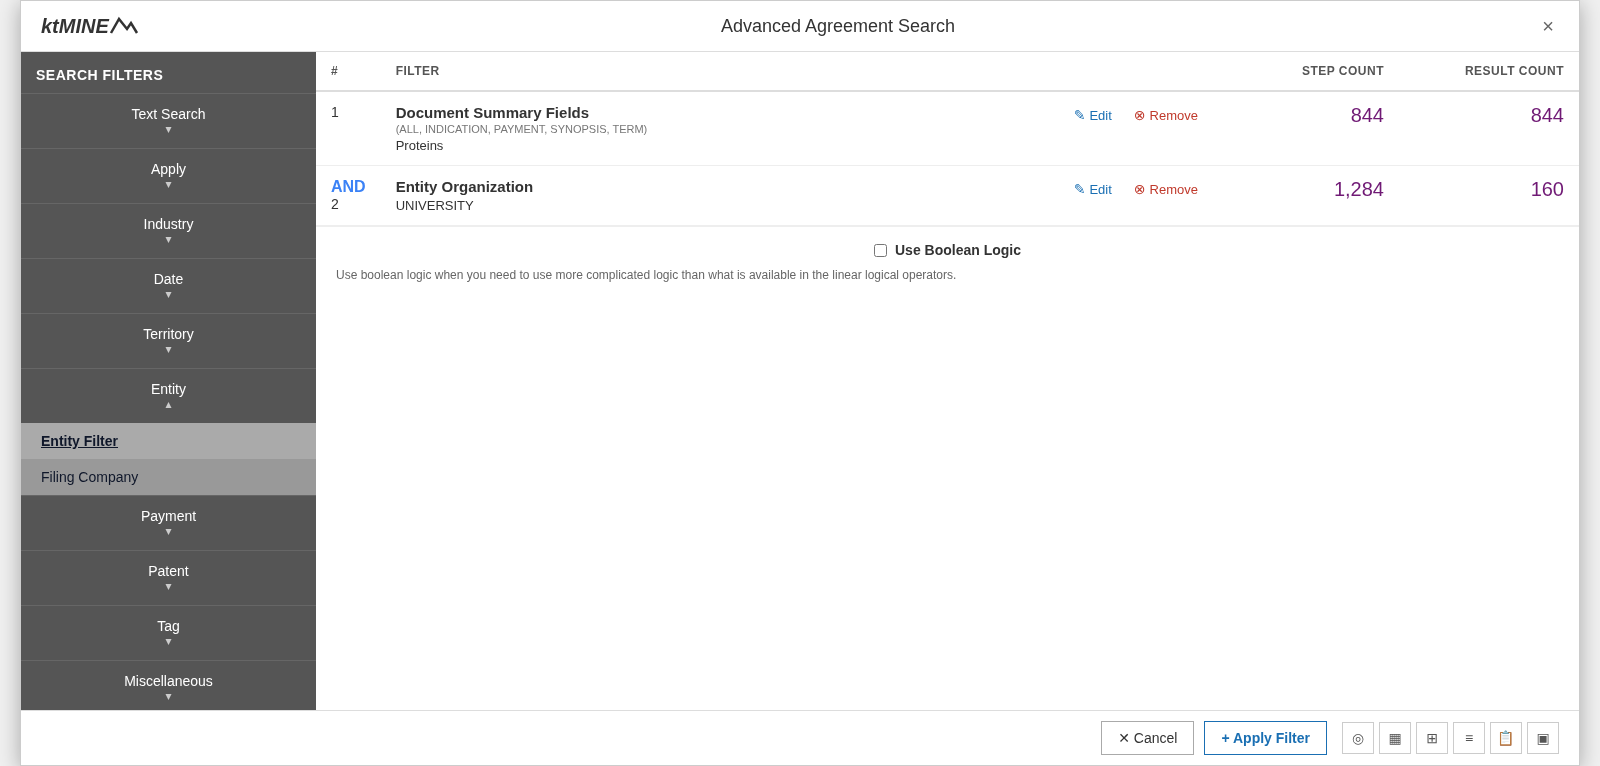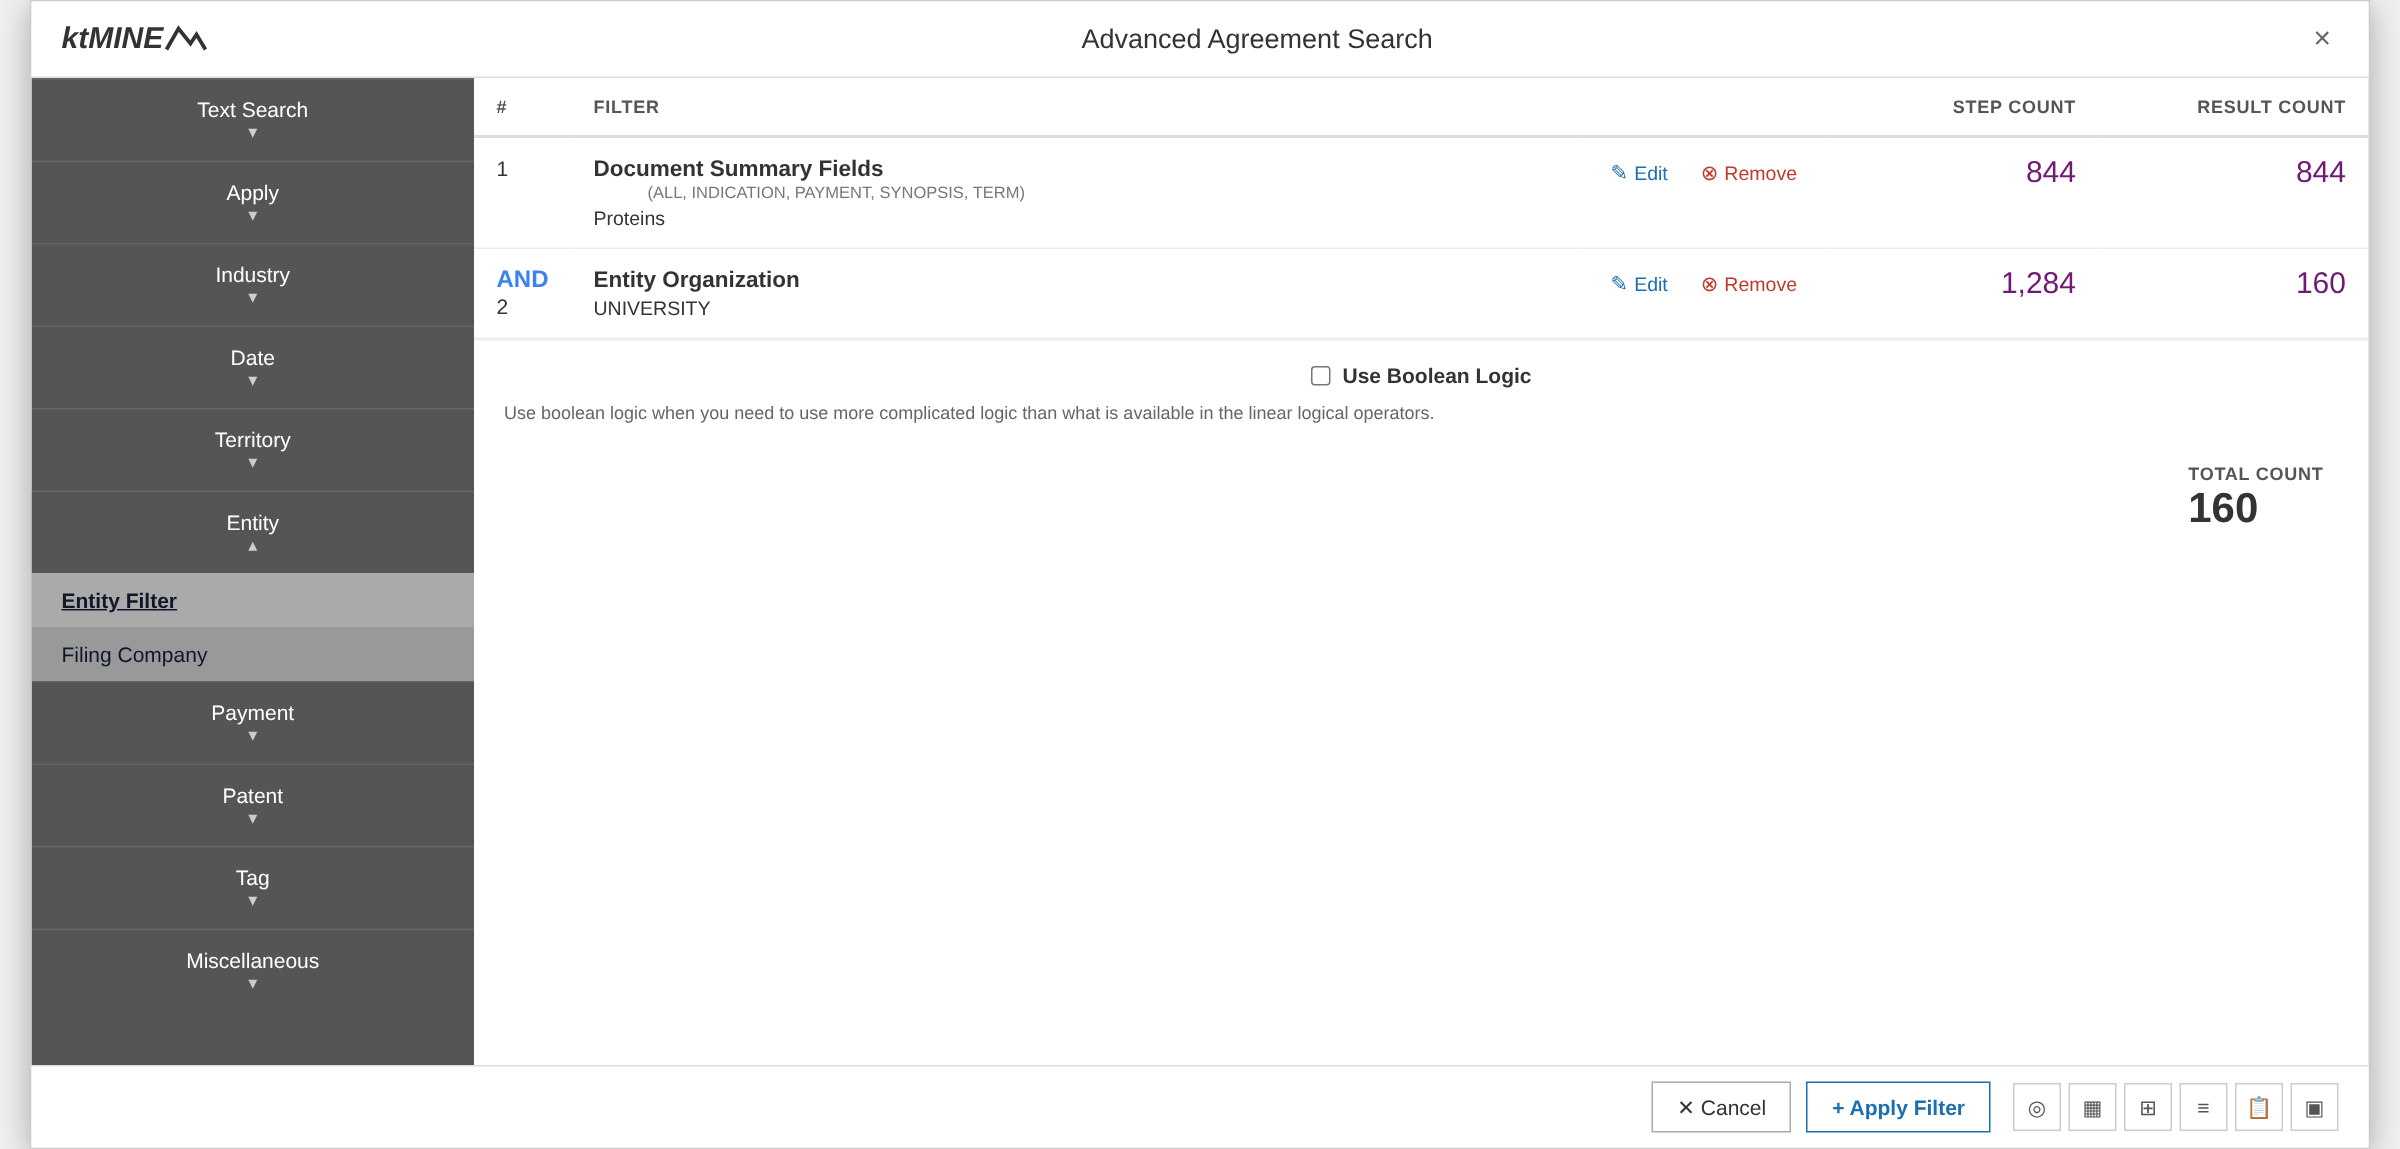--- a/index.html
+++ b/index.html
@@ -144,21 +144,21 @@
     tbody tr { border-bottom: 1px solid #eee; }
 
     .filter-row td { padding: 12px 15px; vertical-align: top; }
 
     .filter-number { font-size: 14px; color: #333; font-weight: normal; }
 
     .and-label { color: #3b82f6; font-size: 16px; font-weight: bold; }
 
     .filter-name { font-size: 15px; font-weight: bold; color: #333; }
 
-    .filter-sub { font-size: 11px; color: #777; margin-top: 2px; margin-left: 36px; }
+    .filter-sub { font-size: 11px; color: #777; margin-top: 2px; }
 
     .filter-value { font-size: 13px; color: #333; margin-top: 3px; }
 
     .filter-actions { display: flex; gap: 10px; align-items: center; }
 
     .edit-btn, .remove-btn {
       display: flex;
       align-items: center;
       gap: 4px;
       font-size: 13px;
@@ -288,20 +288,21 @@
         <polyline points="2,22 10,8 18,18 22,12 28,22" fill="none" stroke="#333" stroke-width="2.5"></polyline>
       </svg>
     </div>
     <span class="modal-title">Advanced Agreement Search</span>
     <button class="close-btn">×</button>
   </div>
 
   <div class="modal-body">
 
     <div class="sidebar">
+      <div class="sidebar-title">SEARCH FILTERS</div>
 
       <div class="sidebar-item">
         <span>Text Search</span>
         <span class="chevron">▾</span>
       </div>
 
       <div class="sidebar-item">
         <span>Apply</span>
         <span class="chevron">▾</span>
       </div>
@@ -428,26 +429,20 @@
         </table>
 
         <div class="boolean-section">
           <label class="boolean-label">
             <input type="checkbox" style="">
             <span>Use Boolean Logic</span>
           </label>
           <div class="boolean-desc">Use boolean logic when you need to use more complicated logic than what is available in the linear logical operators.</div>
         </div>
 
-        <div style="display:flex; justify-content:flex-end; padding: 10px 30px;">
-          <div>
-            <div class="total-label">TOTAL COUNT</div>
-            <div class="total-value">160</div>
-          </div>
-        </div>
       </div>
     </div>
   </div>
 
   <div class="modal-footer">
     <button class="btn-cancel">✕ Cancel</button>
     <button class="btn-apply">+ Apply Filter</button>
     <div class="footer-icons">
       <button class="footer-icon-btn" title="Pie chart">
         <span>◎</span>

